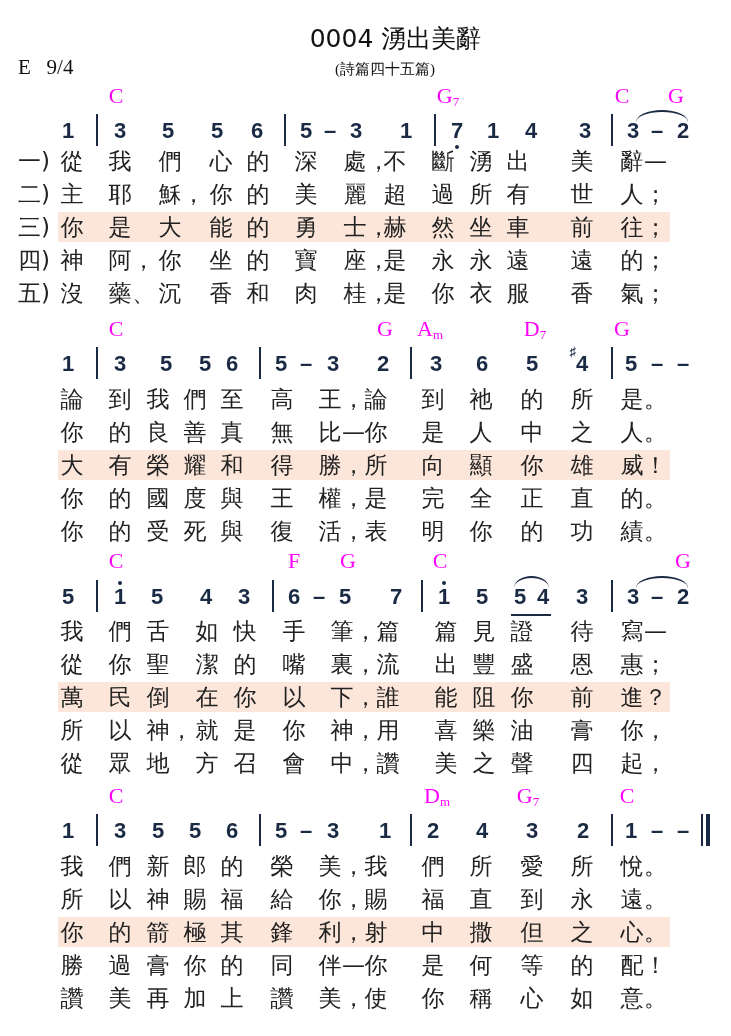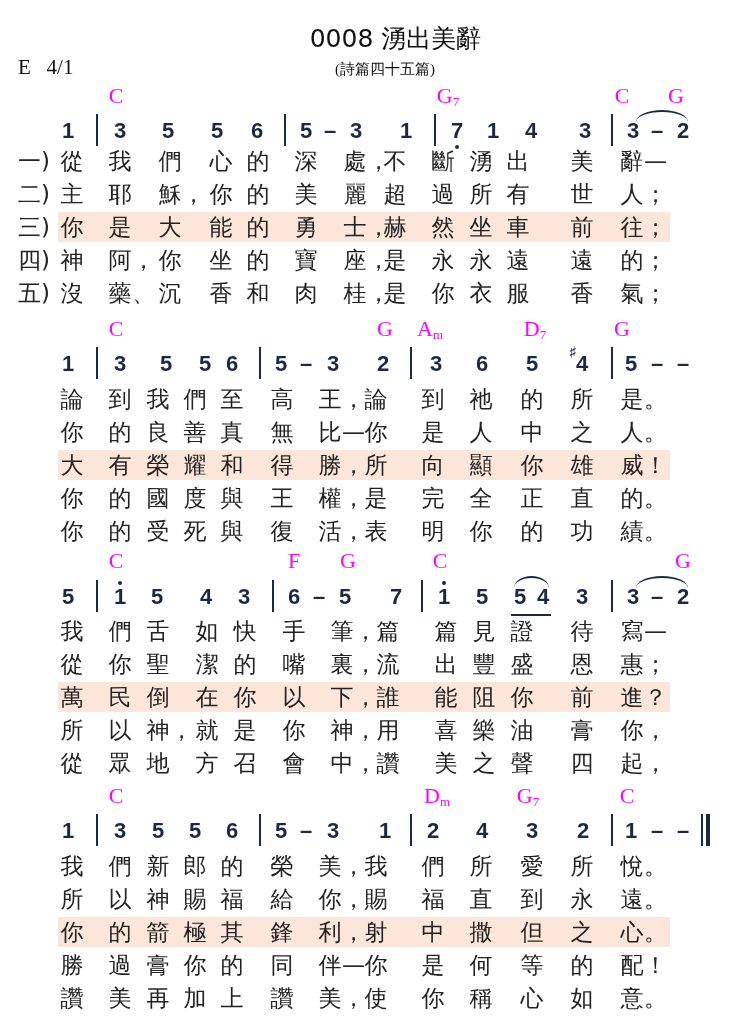--- a/index.html
+++ b/index.html
@@ -16,22 +16,22 @@
   .lyric{font-family:"DejaVu Sans",sans-serif;font-size:23px;color:#222;transform:translateX(-50%);line-height:1;white-space:nowrap;}
   .vnum{font-family:"DejaVu Sans",sans-serif;font-size:23px;color:#222;line-height:1;left:18px;}
   .hl{background:#fce6da;height:30px;}
   .tie{border-top:2px solid #1a2a44;border-radius:50% 50% 0 0/100% 100% 0 0;height:10px;}
   .uline{height:2px;background:#1a2a44;}
   .dot{width:4px;height:4px;border-radius:50%;background:#1a2a44;}
 </style>
 </head>
 <body>
 
-<div class="abs title">0008  湧出美辭</div>
-<div class="abs key"><span>E</span>&nbsp;&nbsp;&nbsp;<span>4/1</span></div>
+<div class="abs title">0004  湧出美辭</div>
+<div class="abs key"><span>E</span>&nbsp;&nbsp;&nbsp;<span>9/4</span></div>
 <div class="abs sub">(詩篇四十五篇)</div>
 
 <div id="score">
     <div class="abs chord" style="left: 116px; top: 85px;">C</div>
     <div class="abs chord" style="left: 448px; top: 85px;">G<sub>7</sub></div>
     <div class="abs chord" style="left: 622px; top: 85px;">C</div>
     <div class="abs chord" style="left: 676px; top: 85px;">G</div>
     <div class="abs note" style="left: 68px; top: 120px;">1</div>
     <div class="abs note" style="left: 120px; top: 120px;">3</div>
     <div class="abs note" style="left: 168px; top: 120px;">5</div>

